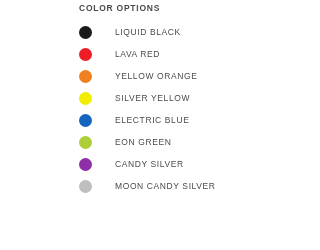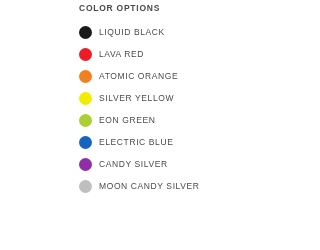--- a/index.html
+++ b/index.html
@@ -43,21 +43,21 @@
     align-items: center;
     height: 22px;
   }
   .swatch {
     width: 13px;
     height: 13px;
     border-radius: 50%;
     flex: 0 0 auto;
   }
   .option-label {
-    margin-left: 7px;
+    margin-left: 23px;
     font-size: 8.5px;
     letter-spacing: 0.6px;
     color: #4a4a4a;
     white-space: nowrap;
   }
 </style>
 </head>
 <body>
 
 <div class="panel">
@@ -69,33 +69,33 @@
   <li class="option-row">
         <span class="swatch" style="background: rgb(26, 26, 26);"></span>
         <span class="option-label">LIQUID BLACK</span>
       </li>
       <li class="option-row">
         <span class="swatch" style="background: rgb(238, 28, 37);"></span>
         <span class="option-label">LAVA RED</span>
       </li>
       <li class="option-row">
         <span class="swatch" style="background: rgb(240, 128, 32);"></span>
-        <span class="option-label">ATOMIC ORANGE</span>
+        <span class="option-label">YELLOW ORANGE</span>
       </li>
       <li class="option-row">
         <span class="swatch" style="background: rgb(242, 236, 0);"></span>
         <span class="option-label">SILVER YELLOW</span>
       </li>
       <li class="option-row">
+        <span class="swatch" style="background: rgb(21, 101, 192);"></span>
+        <span class="option-label">ELECTRIC BLUE</span>
+      </li>
+      <li class="option-row">
         <span class="swatch" style="background: rgb(174, 206, 56);"></span>
         <span class="option-label">EON GREEN</span>
-      </li>
-      <li class="option-row">
-        <span class="swatch" style="background: rgb(21, 101, 192);"></span>
-        <span class="option-label">ELECTRIC BLUE</span>
       </li>
       <li class="option-row">
         <span class="swatch" style="background: rgb(142, 47, 168);"></span>
         <span class="option-label">CANDY SILVER</span>
       </li>
       <li class="option-row">
         <span class="swatch" style="background: rgb(191, 191, 191);"></span>
         <span class="option-label">MOON CANDY SILVER</span>
       </li>
     </ul>

